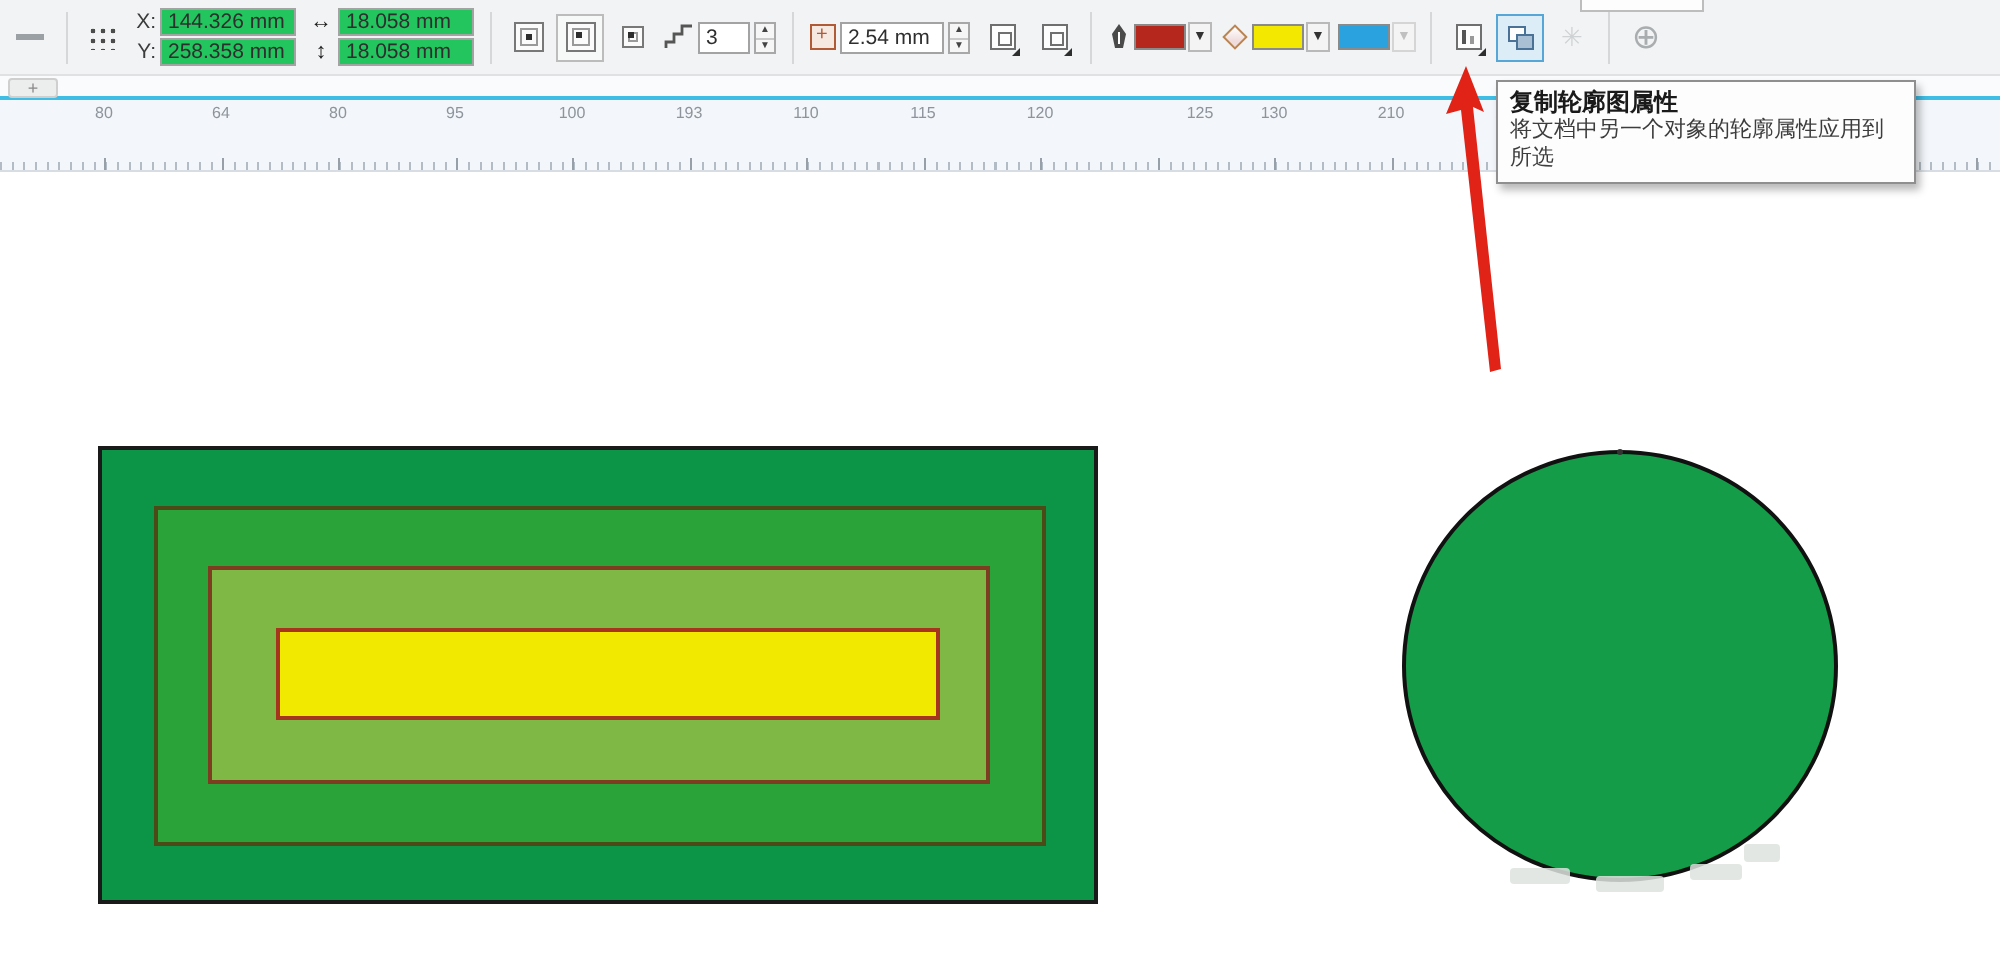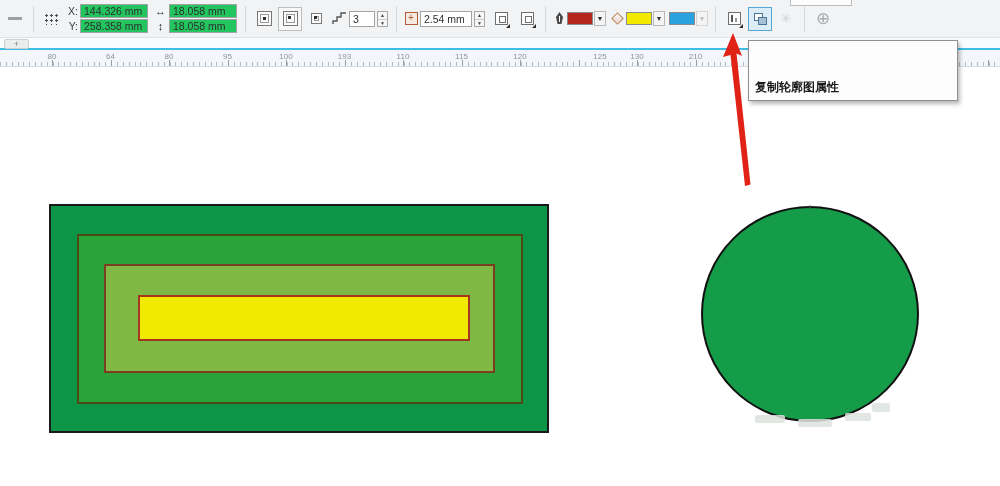--- a/index.html
+++ b/index.html
@@ -73,35 +73,35 @@
   .icon-clear { font-size:13px; color:#b4b8ba; }
   .icon-target { font-size:17px; color:#a9adaf; line-height:17px; }
 
   
   .tabstrip { position:relative; height:12px; background:#fafbfc; border-bottom:2px solid #3fbde4; }
   .addpage { position:absolute; left:4px; top:1px; width:25px; height:10px; background:#eceded;
     border:1px solid #cfcfcf; border-radius:2px; font-size:9px; line-height:8px; color:#8a8a8a;
     text-align:center; }
 
   
-  .ruler { position:relative; height:17px; background:#f3f6fa; border-bottom:1px solid #d7dde3;
+  .ruler { position:relative; height:36px; background:#f3f6fa; border-bottom:1px solid #d7dde3;
     background-image:repeating-linear-gradient(to right,#b3bcc5 0,#b3bcc5 1px,transparent 1px,transparent 5.85px);
     background-size:100% 4px; background-repeat:no-repeat; background-position:left bottom;text-align:center; }
   .ruler-label { position:absolute; top:2px; transform:translateX(-50%); font-size:8px; color:#8d949b; }
   .ruler-tick { position:absolute; bottom:0; width:1px; height:6px; background:#97a0a9; }
 
   
   .canvas { position:relative; width:1000px; height:413px; background:#fff; }
   .smudge { position:absolute; background:#dde3de; opacity:.85; border-radius:2px; }
 
   
   .arrow-svg { position:absolute; left:0; top:0; z-index:40; pointer-events:none; }
   .tooltip { position:absolute; left:748px; top:40px; width:210px; z-index:50; background:#fdfdfd;
     border:1px solid #8f8f8f; box-shadow:2px 3px 4px rgba(0,0,0,.28); padding:3px 6px 5px 6px; }
-  .tooltip-title { font-size:12px; font-weight:bold; color:#1a1a1a; line-height:15px;margin-top:36px; }
+  .tooltip-title { font-size:12px; font-weight:bold; color:#1a1a1a; line-height:15px; }
   .tooltip-body { font-size:11px; color:#3d3d3d; line-height:13.5px; }
 </style>
 </head>
 <body>
 
 <div class="app">
 
   <div class="toolbar">
     <div class="frag-dash"></div>
     <div class="sep"></div>
@@ -276,15 +276,16 @@
     <div class="smudge" style="left:845px; top:346px; width:26px; height:8px;"></div>
     <div class="smudge" style="left:872px; top:336px; width:18px; height:9px;"></div>
   </div>
 
   <svg class="arrow-svg" width="1000" height="486">
     <polygon points="733,33 723,57 730.5,55 745,186 750.5,184.5 736.5,53.5 742,56" fill="#e02316"></polygon>
   </svg>
 
   <div class="tooltip">
     <div class="tooltip-title">复制轮廓图属性</div>
+    <div class="tooltip-body">将文档中另一个对象的轮廓属性应用到所选</div>
   </div>
 
 </div>
 
 </body></html>

